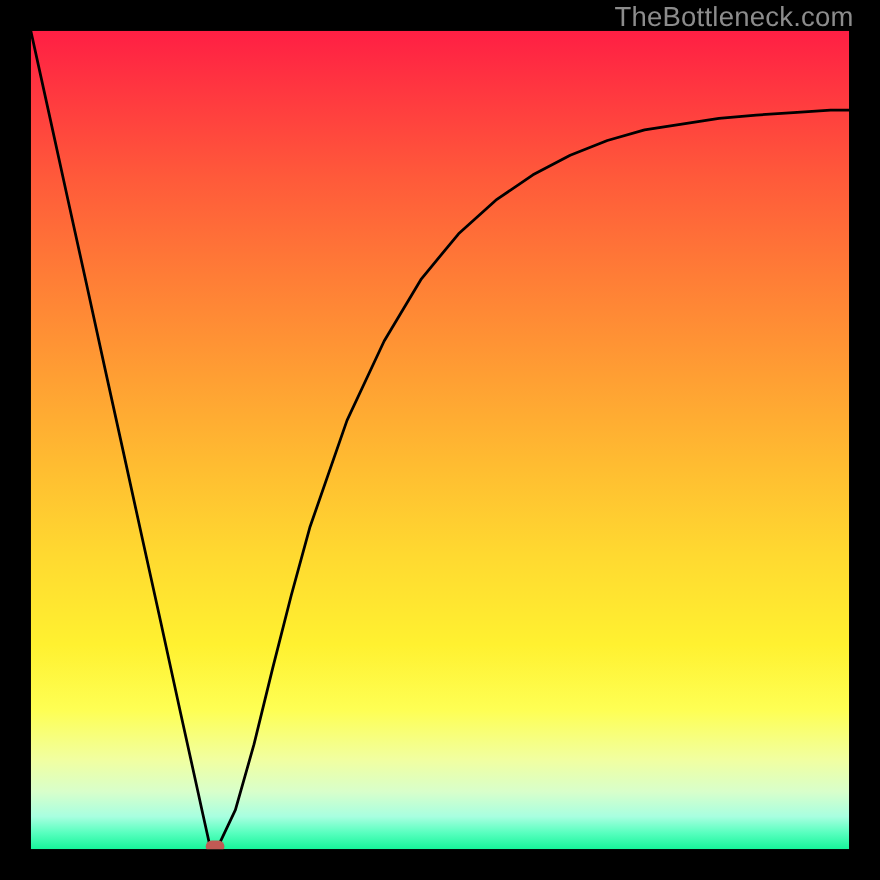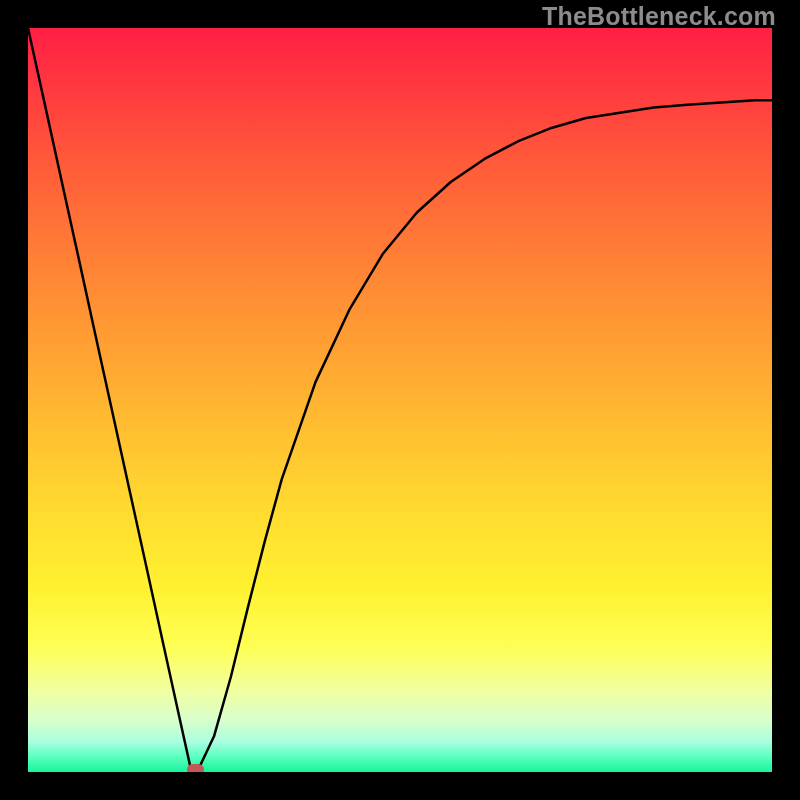--- a/index.html
+++ b/index.html
@@ -15,21 +15,21 @@
     width: 800px;
     height: 800px;
     background: #000000;
   }
   .watermark {
     position: absolute;
     top: 2px;
     right: 24px;
     font-family: Arial, Helvetica, sans-serif;
     font-size: 25px;
-    font-weight: 700;
+    font-weight: 400;
     color: #8c8c8c;
     letter-spacing: 0.2px;
     z-index: 10;
   }
   .plot-area {
     position: absolute;
     left: 28px;
     top: 28px;
     width: 744px;
     height: 744px;

